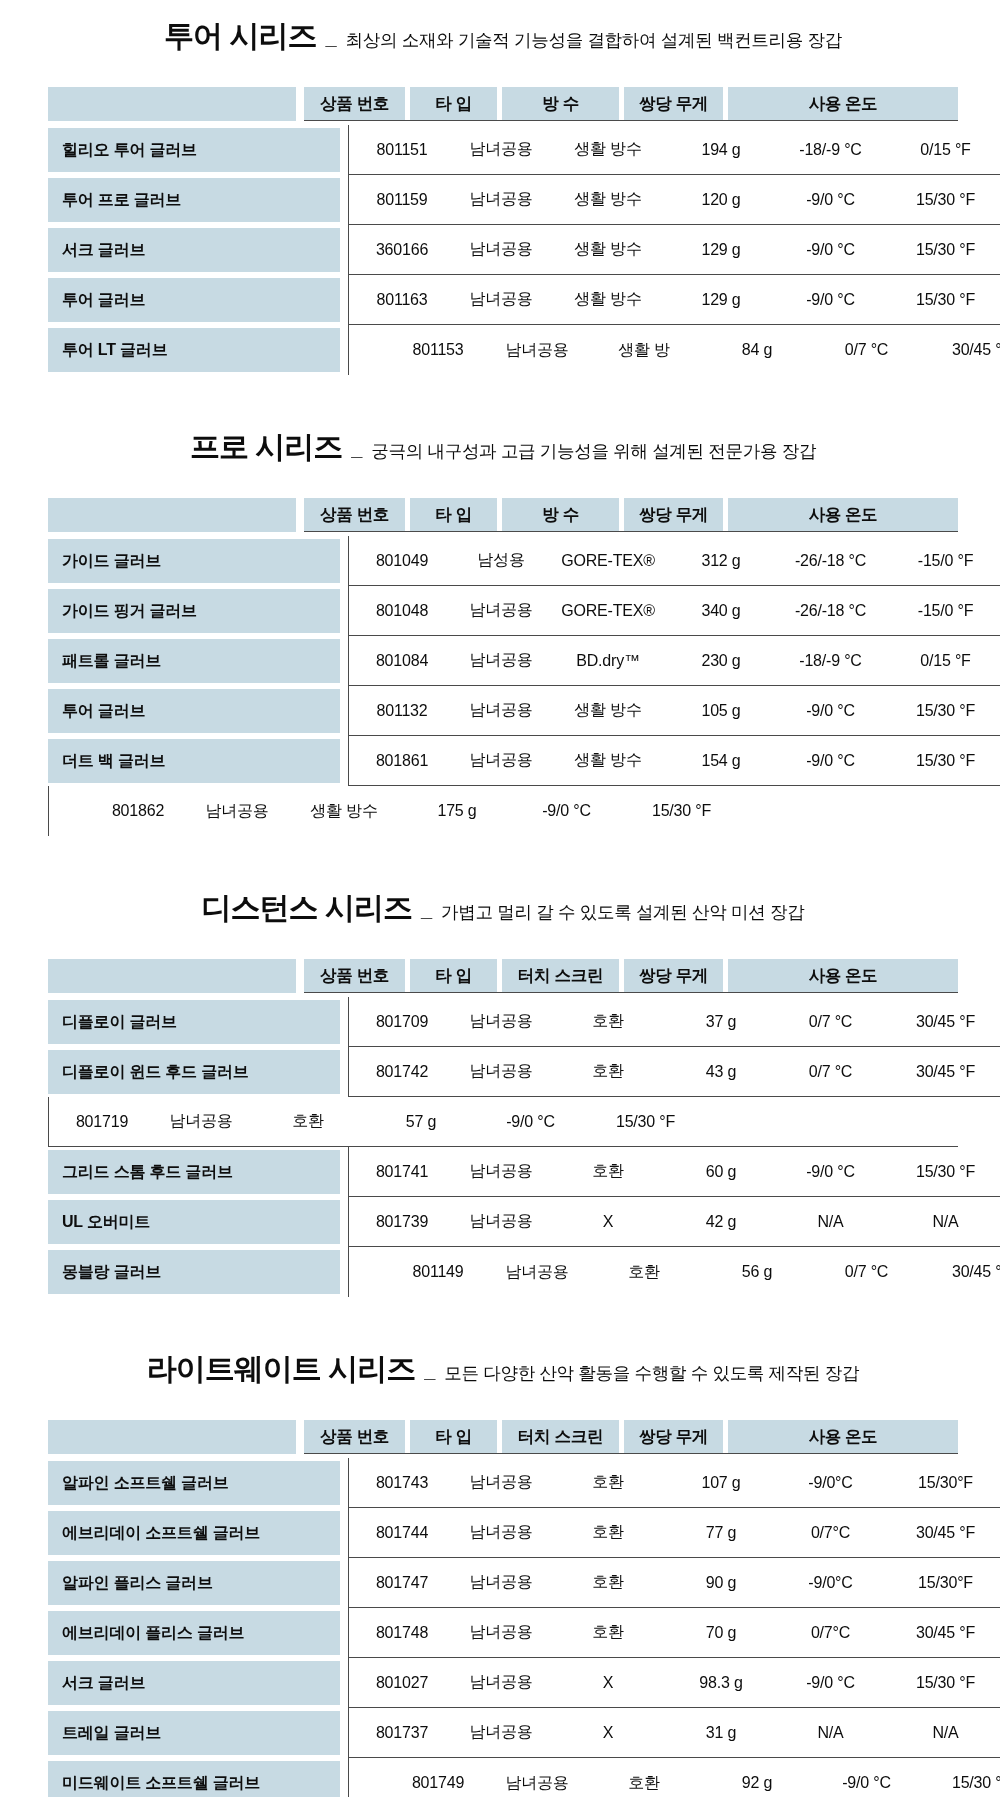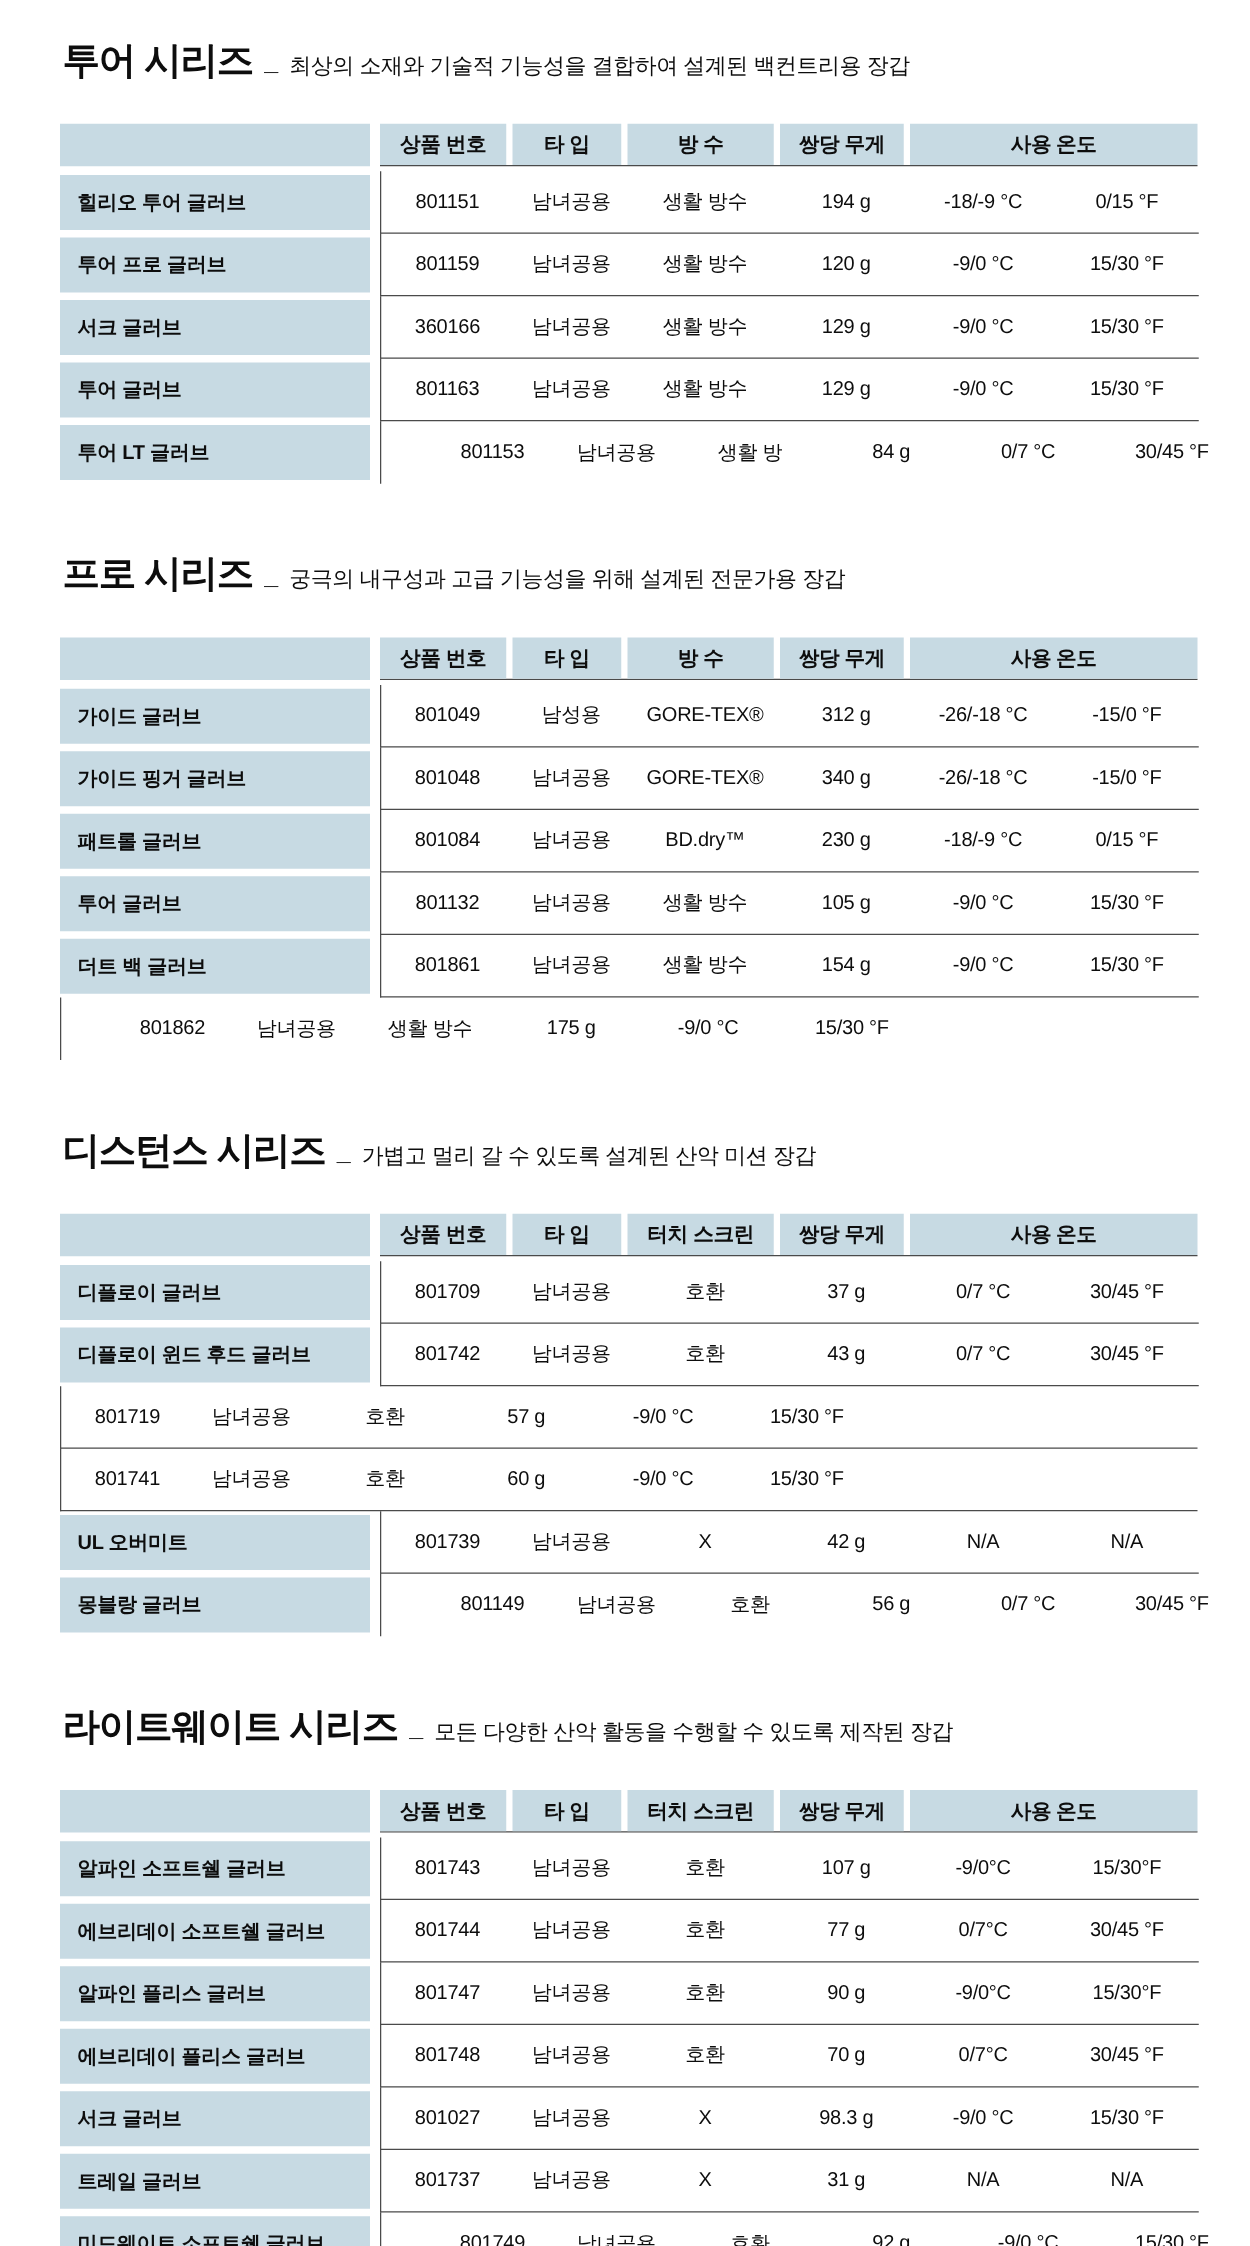--- a/index.html
+++ b/index.html
@@ -9,38 +9,38 @@
   }
   *{box-sizing:border-box;margin:0;padding:0;}
   html,body{width:1000px;}
   body{
     width:1000px;height:1797px;overflow:hidden;
     background:#ffffff;color:var(--ink);
     font-family:"Liberation Sans","DejaVu Sans",sans-serif;
     padding:16px 42px 0 48px;
   }
   .series{margin-bottom:52px;}
-  .series-heading{display:flex;align-items:baseline;gap:9px;margin:12px 2px 30px 2px;white-space:nowrap;}
+  .series-heading{display:flex;align-items:baseline;gap:9px;margin:0 2px 30px 2px;white-space:nowrap;justify-content:center;}
   .series-title{font-size:30px;font-weight:800;letter-spacing:-1px;}
   .series-sep{font-size:20px;font-weight:700;transform:translateY(-2px);}
   .series-desc{font-size:17.5px;font-weight:400;letter-spacing:-0.3px;}
   
   .gtable{width:910px;}
   .ghead{display:flex;height:34px;margin-bottom:4px;border-radius:12px;}
   .hname{width:248px;background:var(--accent);margin-right:8px;}
   .hdata{flex:1;display:grid;grid-template-columns:106px 92px 122px 104px 230px;border-bottom:1px solid var(--line);}
   .hcell{
     background:var(--accent);margin-right:5px;
     display:flex;align-items:center;justify-content:center;
     font-weight:700;font-size:16.5px;letter-spacing:-0.3px;
   }
   .hcell.hlast{margin-right:0;font-family:Liberation Serif, serif;}
   .grow{display:flex;height:50px;align-items:center;}
   .name-cell{
-    width:248px;height:44px;background:var(--accent);
+    width:292px;height:44px;background:var(--accent);
     display:flex;align-items:center;padding-left:14px;
     font-weight:700;font-size:16px;letter-spacing:-0.3px;
     margin-right:8px;flex-shrink:0;
   }
   .data-area{
     flex:1;height:50px;
     display:grid;grid-template-columns:106px 92px 122px 104px 115px 115px;
     align-items:center;
     border-left:1px solid var(--line);
     border-bottom:1px solid var(--line);
@@ -273,20 +273,21 @@
       <div class="cell">801719</div>
       <div class="cell">남녀공용</div>
       <div class="cell">호환</div>
       <div class="cell">57 g</div>
       <div class="cell">-9/0 °C</div>
       <div class="cell">15/30 °F</div>
     </div>
   </div>
 
   <div class="grow">
+    <div class="cell name-cell">그리드 스톰 후드 글러브</div>
     <div class="data-area">
       <div class="cell">801741</div>
       <div class="cell">남녀공용</div>
       <div class="cell">호환</div>
       <div class="cell">60 g</div>
       <div class="cell">-9/0 °C</div>
       <div class="cell">15/30 °F</div>
     </div>
   </div>
 

